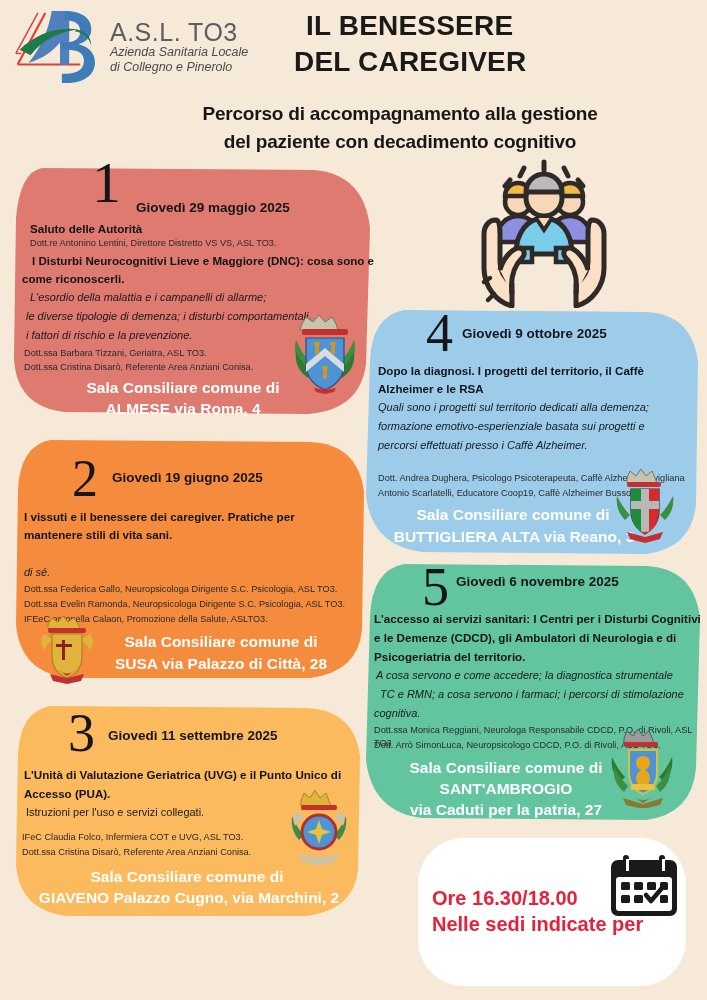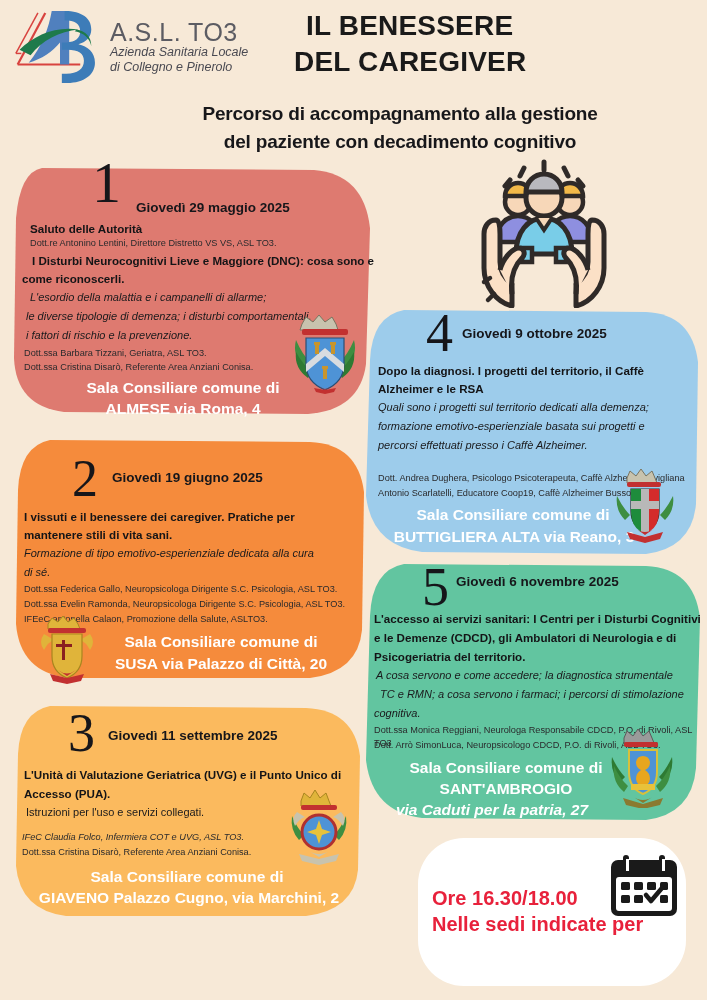--- a/index.html
+++ b/index.html
@@ -169,27 +169,26 @@
 
   <svg style="position:absolute;left:10px;top:434px;width:364px;height:250px;" viewBox="0 0 364 250">
     <path d="M40 6 Q10 12 8 56 L6 190 Q10 238 58 244 L300 244 Q348 238 352 196
              L354 58 Q348 10 300 8 Z" fill="#F58B3C"></path>
   </svg>
   <div class="card" style="left:10px;top:434px;width:364px;height:250px;">
     <div class="num" style="left:62px;top:24px;font-size:52px;">2</div>
     <div class="date" style="position:absolute;left:102px;top:36px;">Giovedì 19 giugno 2025</div>
     <div class="btitle" style="position:absolute;left:14px;top:74px;">I vissuti e il benessere dei caregiver. Pratiche per</div>
     <div class="btitle" style="position:absolute;left:14px;top:92px;">mantenere stili di vita sani.</div>
-    <div class="bital" style="position:absolute;left:14px;top:111px;">Formazione di tipo emotivo-esperienziale dedicata alla cura</div>
     <div class="bital" style="position:absolute;left:14px;top:130px;">di sé.</div>
     <div class="bsmall" style="position:absolute;left:14px;top:149px;">Dott.ssa Federica Gallo, Neuropsicologa Dirigente S.C. Psicologia, ASL TO3.</div>
     <div class="bsmall" style="position:absolute;left:14px;top:164px;">Dott.ssa Evelin Ramonda, Neuropsicologa Dirigente S.C. Psicologia, ASL TO3.</div>
     <div class="bsmall" style="position:absolute;left:14px;top:179px;">IFEeC antonella Calaon, Promozione della Salute, ASLTO3.</div>
     <div class="venue" style="position:absolute;left:86px;top:198px;width:250px;">Sala Consiliare comune di</div>
-    <div class="venue" style="position:absolute;left:76px;top:220px;width:270px;">SUSA via Palazzo di Città, 20</div>
+    <div class="venue" style="position:absolute;left:76px;top:220px;width:270px;">SUSA via Palazzo di Città, 28</div>
   </div>
 
   <svg class="crest" style="left:36px;top:612px;width:62px;height:76px;" viewBox="0 0 62 76">
     <path d="M12 12 l4 -6 l6 4 l5 -6 l5 6 l6 -4 l4 6 l2 5 l-32 0 z" fill="#E0B43A" stroke="#A8851F" stroke-width="1"></path>
     <rect x="12" y="16" width="38" height="5" rx="2" fill="#C23030"></rect>
     <path d="M8 22 q-6 8 0 16 q4 -8 10 -10 z" fill="#E0B43A"></path>
     <path d="M54 22 q6 8 0 16 q-4 -8 -10 -10 z" fill="#E0B43A"></path>
     <path d="M16 22 h30 v22 q0 16 -15 22 q-15 -6 -15 -22 z" fill="#E0B43A" stroke="#A8851F" stroke-width="1.2"></path>
     <rect x="26" y="28" width="3" height="20" fill="#8A2020"></rect>
     <rect x="20" y="32" width="16" height="3" fill="#8A2020"></rect>
@@ -200,21 +199,21 @@
   <svg style="position:absolute;left:10px;top:700px;width:358px;height:222px;" viewBox="0 0 358 222">
     <path d="M40 6 Q10 12 8 54 L6 166 Q10 210 56 216 L296 216 Q344 210 348 170
              L350 56 Q344 10 296 8 Z" fill="#FBBA5E"></path>
   </svg>
   <div class="card" style="left:10px;top:700px;width:358px;height:222px;">
     <div class="num" style="left:58px;top:12px;font-size:54px;">3</div>
     <div class="date" style="position:absolute;left:98px;top:28px;">Giovedì 11 settembre 2025</div>
     <div class="btitle" style="position:absolute;left:14px;top:66px;">L'Unità di Valutazione Geriatrica (UVG) e il Punto Unico di</div>
     <div class="btitle" style="position:absolute;left:14px;top:85px;">Accesso (PUA).</div>
     <div class="bital" style="position:absolute;left:16px;top:104px;font-style:normal;">Istruzioni per l'uso e servizi collegati.</div>
-    <div class="bsmall" style="position:absolute;left:12px;top:131px;font-style:italic;">IFeC Claudia Folco, Infermiera COT e UVG, ASL TO3.</div>
+    <div class="bsmall" style="position:absolute;left:12px;top:131px;">IFeC Claudia Folco, Infermiera COT e UVG, ASL TO3.</div>
     <div class="bsmall" style="position:absolute;left:12px;top:146px;">Dott.ssa Cristina Disarò, Referente Area Anziani Conisa.</div>
     <div class="venue" style="position:absolute;left:62px;top:167px;width:230px;">Sala Consiliare comune di</div>
     <div class="venue" style="position:absolute;left:8px;top:188px;width:342px;">GIAVENO Palazzo Cugno, via Marchini, 2</div>
   </div>
 
   <svg class="crest" style="left:287px;top:788px;width:64px;height:80px;" viewBox="0 0 64 80">
     <g>
         <path d="M12 52 q-9 -10 -7 -24 q5 12 12 19 z" fill="#3E8E41"></path>
        <path d="M52 52 q9 -10 7 -24 q-5 12 -12 19 z" fill="#3E8E41"></path>
       </g>
@@ -272,21 +271,21 @@
     <div class="btitle" style="position:absolute;left:14px;top:52px;">L'accesso ai servizi sanitari: I Centri per i Disturbi Cognitivi</div>
     <div class="btitle" style="position:absolute;left:14px;top:71px;">e  le Demenze (CDCD), gli Ambulatori di Neurologia e di</div>
     <div class="btitle" style="position:absolute;left:14px;top:90px;">Psicogeriatria del territorio.</div>
     <div class="bital" style="position:absolute;left:16px;top:109px;">A cosa servono e come accedere; la diagnostica strumentale</div>
     <div class="bital" style="position:absolute;left:20px;top:128px;">TC e RMN; a cosa servono i farmaci; i percorsi di stimolazione</div>
     <div class="bital" style="position:absolute;left:14px;top:147px;">cognitiva.</div>
     <div class="bsmall" style="position:absolute;left:14px;top:166px;">Dott.ssa Monica Reggiani, Neurologa Responsabile CDCD, P.O. di Rivoli,  ASL TO3</div>
     <div class="bsmall" style="position:absolute;left:14px;top:181px;">Dott. Arrò SimonLuca, Neuropsicologo CDCD, P.O. di Rivoli, ASL TO3.</div>
     <div class="venue" style="position:absolute;left:22px;top:200px;width:248px;">Sala Consiliare comune di</div>
     <div class="venue" style="position:absolute;left:22px;top:221px;width:248px;">SANT'AMBROGIO</div>
-    <div class="venue" style="position:absolute;left:0;top:242px;width:264px;font-style:italic;">via Caduti per la patria, 27</div>
+    <div class="venue" style="position:absolute;left:14px;top:242px;width:264px;">via Caduti per la patria, 27</div>
   </div>
 
   <svg class="crest" style="left:606px;top:726px;width:74px;height:82px;" viewBox="0 0 74 82">
     <g>
         <path d="M14 56 q-10 -10 -8 -25 q6 13 13 20 z" fill="#2E7A33"></path>
        <path d="M58 56 q10 -10 8 -25 q-6 13 -13 20 z" fill="#2E7A33"></path>
        <path d="M18 66 q-12 -10 -10 -26 q6 13 14 20 z" fill="#3E8E41"></path>
        <path d="M54 66 q12 -10 10 -26 q-6 13 -14 20 z" fill="#3E8E41"></path>
       </g>
     <path d="M18 12 l3 -7 l6 5 l5 -7 l5 7 l6 -5 l3 7 l2 5 l-30 0 z" fill="#9A9A9A" stroke="#5A5A5A" stroke-width="1"></path>

